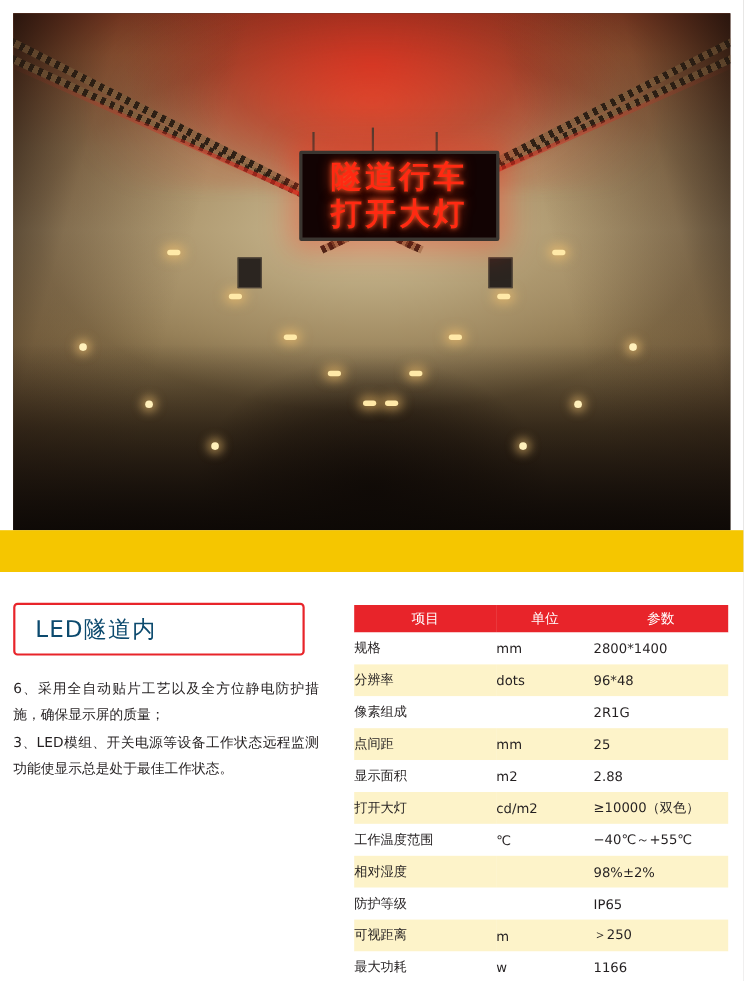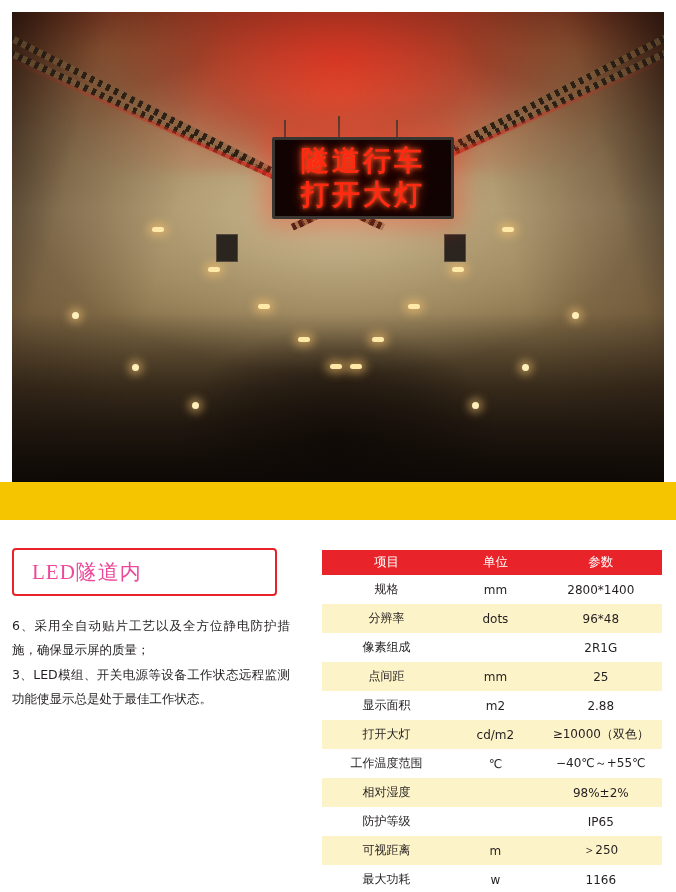--- a/index.html
+++ b/index.html
@@ -153,24 +153,23 @@
     width: 280px;
   }
   .title-box {
     width: 265px; height: 48px;
     border: 2px solid #e8242a;
     border-radius: 4px;
     display: flex; align-items: center;
     padding-left: 18px;
   }
   .title-text {
-    color: #ec4899;
+    color: #0c4a6e;
     font-size: 21px;
     letter-spacing: 1px;
-    font-family: Liberation Serif, serif;
   }
   .desc {
     margin-top: 18px;
     width: 278px;
     font-size: 12.5px;
     line-height: 24px;
     color: #231f20;
     text-align: justify;
   }
   .desc p { margin-bottom: 1px; }
@@ -187,21 +186,20 @@
   .spec-table th {
     background: #e8242a;
     color: #fff;
     font-weight: normal;
     height: 25px;
     font-size: 12.5px;
     margin-top: 44px;
   }
   .spec-table td {
     height: 29px;
-    text-align: center;
     vertical-align: middle;
   }
   .spec-table tr.alt td { background: #fdf3c9; }
   .spec-table tr.plain td { background: #ffffff; }
   .col-item { width: 38%; }
   .col-unit { width: 26%; }
   .col-val  { width: 36%; }
 </style>
 </head>
 <body>

